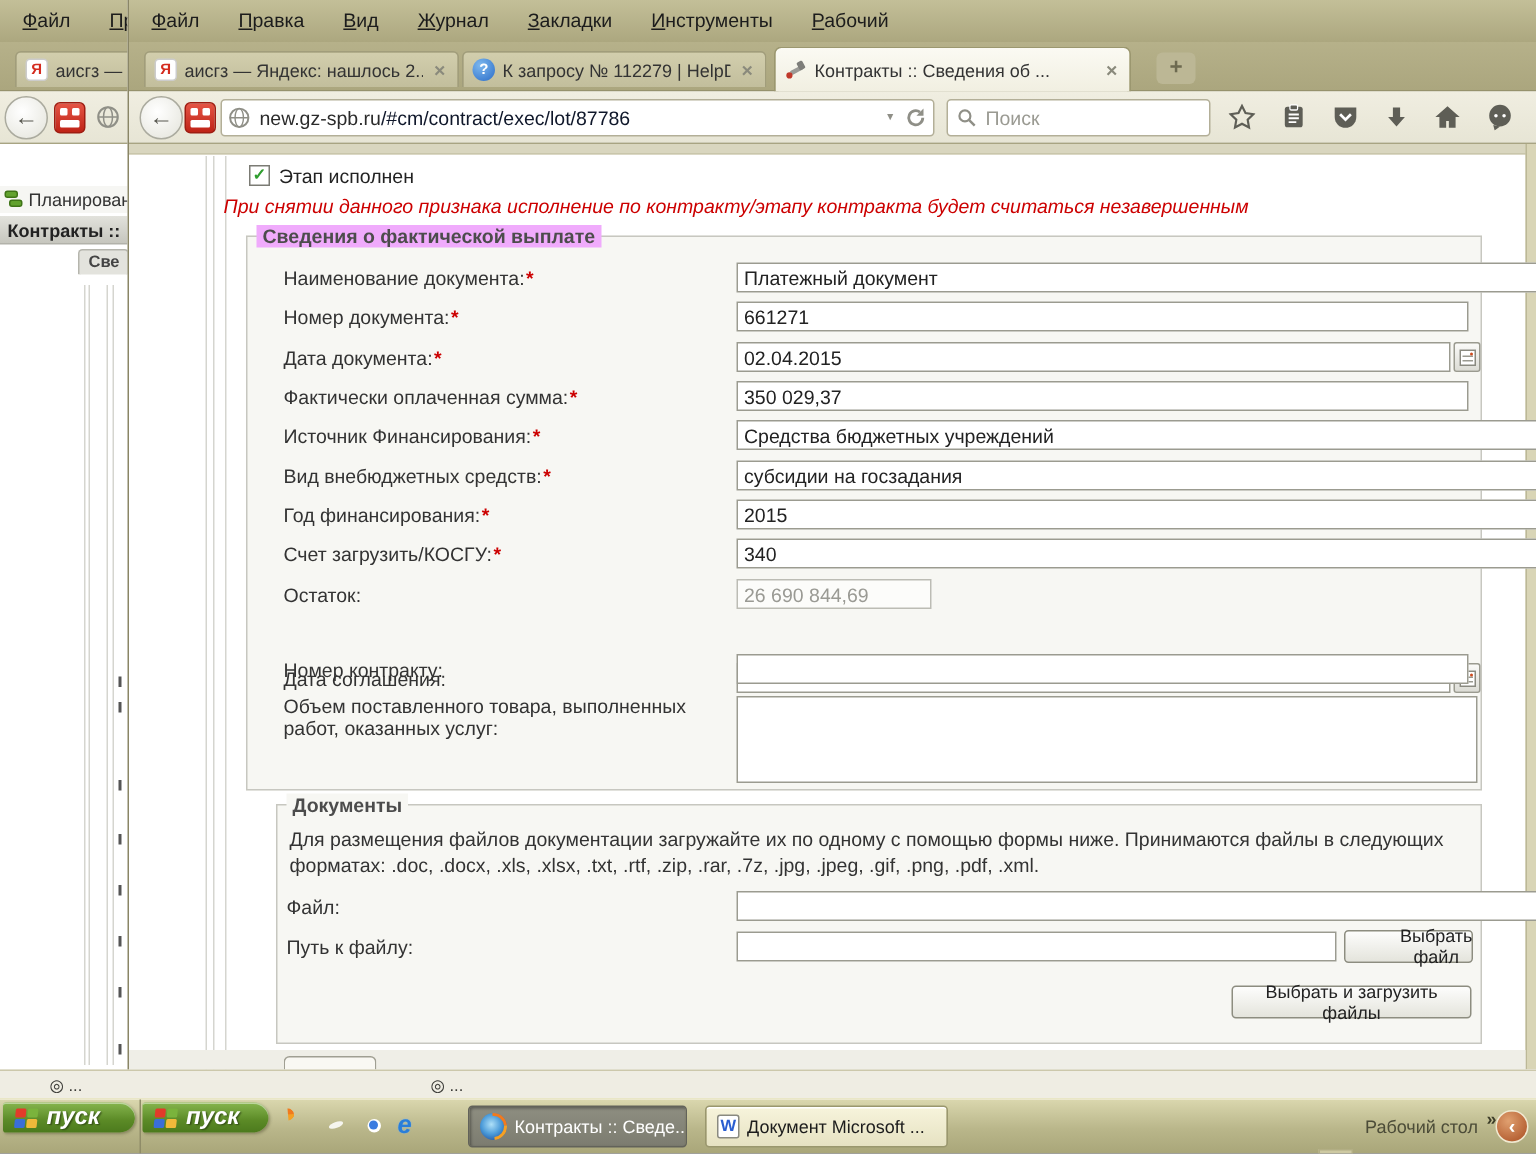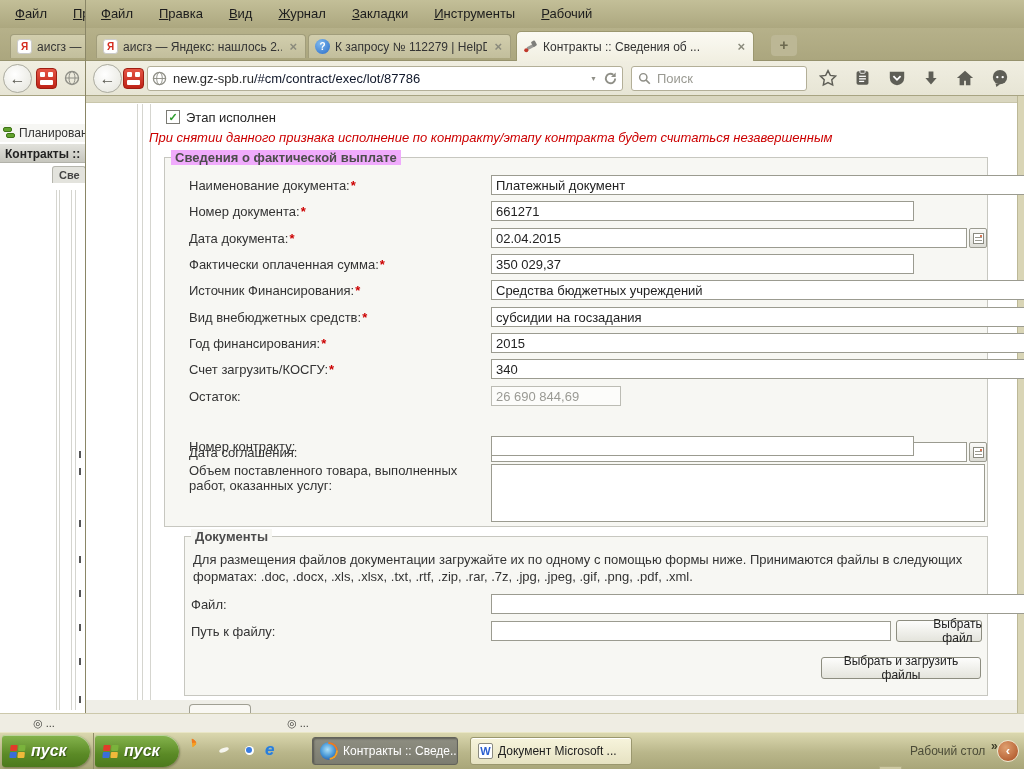--- a/index.html
+++ b/index.html
@@ -73,21 +73,21 @@
   .chk-label { position:absolute; left:100px; top:14px; font-size:13px; color:#222; }
   .warning { position:absolute; left:63px; top:34px; font-size:13px; font-style:italic; color:#cc0000; white-space:nowrap; }
 
   .fset { position:absolute; border:1px solid #c7c7c0; background:#f7f7f3; }
   .legend { position:absolute; font-size:13px; font-weight:bold; color:#4c4c4c; background:#f0abfc; padding:0 4px; white-space:nowrap; }
   .legend.inner { background:#f7f7f3; }
 
   .frow { position:absolute; left:0; width:939px; height:24px; }
   .flabel { position:absolute; left:103px; top:3px; font-size:13px; color:#333; width:298px; line-height:15px; }
   .req { color:#cc0000; font-weight:bold; margin-left:1px; }
-  .tinput { position:absolute; left:405px; top:0; width:423px; height:20px; border:1px solid #9b9b90;
+  .tinput { position:absolute; left:405px; top:0; width:488px; height:20px; border:1px solid #9b9b90;
     background:#fff; font-size:13px; color:#222; padding:1px 4px; font-family:"Liberation Sans",sans-serif; }
   .tinput.short { width:476px; }
   .tinput.mini { width:130px; color:#9a9a94; border-color:#bcbcb4; background:#fcfcfa; }
   .tinput.path { width:400px; }
   .xsel { position:absolute; left:405px; top:0; width:556px; height:20px; border:1px solid #9b9b90;
     background:#fff; display:flex; align-items:center; }
   .xsel-val { flex:1; font-size:13px; color:#222; padding-left:4px; white-space:nowrap; overflow:hidden; }
   .xsel-btn { width:17px; height:18px; background:linear-gradient(#f8f8f6,#d8d8d1); border-left:1px solid #b8b8b0;
     font-size:7px; color:#333; display:flex; align-items:center; justify-content:center; }
   .calbtn { position:absolute; left:883px; top:0; width:18px; height:20px; border:1px solid #9b9b90; border-radius:2px;
@@ -108,21 +108,21 @@
 
   
   .statusbar { position:absolute; left:0; top:713px; width:1024px; height:19px; background:#efede3;
     border-top:1px solid #ccc8ab; z-index:6; }
   .status-item { position:absolute; top:3px; font-size:11px; color:#3c3c38; }
 
   
   .taskbar { position:absolute; left:0; top:732px; width:1024px; height:37px;
     background:linear-gradient(#dad7ae,#b9b68a 55%,#a9a679); border-top:1px solid #e9e6c6; z-index:7; }
   .tb-seam { position:absolute; left:93px; top:0; width:1px; height:37px; background:#8f8c68; }
-  .startbtn { position:absolute; top:2px; height:32px; background:linear-gradient(#86b54e,#5b8a26 60%,#4c7a1d);
+  .startbtn { position:absolute; top:2px; height:20px; background:linear-gradient(#86b54e,#5b8a26 60%,#4c7a1d);
     border-radius:3px 16px 16px 3px; box-shadow:inset 0 1px 0 rgba(255,255,255,.45), 1px 1px 2px rgba(60,60,30,.4);
     display:flex; align-items:center; padding:0 16px 0 8px; gap:6px; }
   .start-label { color:#fff; font-size:16px; font-weight:bold; font-style:italic; text-shadow:1px 1px 1px rgba(0,0,0,.4); }
   .winlogo { width:15px; height:13px; display:grid; grid-template-columns:7px 7px; grid-template-rows:6px 6px;
     gap:1px; transform:skewX(-6deg); }
   .winlogo i { border-radius:1px; }
   .winlogo i:nth-child(1){background:#e23b2a;} .winlogo i:nth-child(2){background:#7ab33c;}
   .winlogo i:nth-child(3){background:#3a6ed8;} .winlogo i:nth-child(4){background:#f0b93a;}
   .ql { position:absolute; top:8px; width:20px; height:20px; }
   .fxicon { width:18px; height:18px; border-radius:50%; background:radial-gradient(circle at 42% 42%,#aee0f8 0%,#4a9ad8 45%,#2a5ea8 75%); position:relative; overflow:hidden; }

